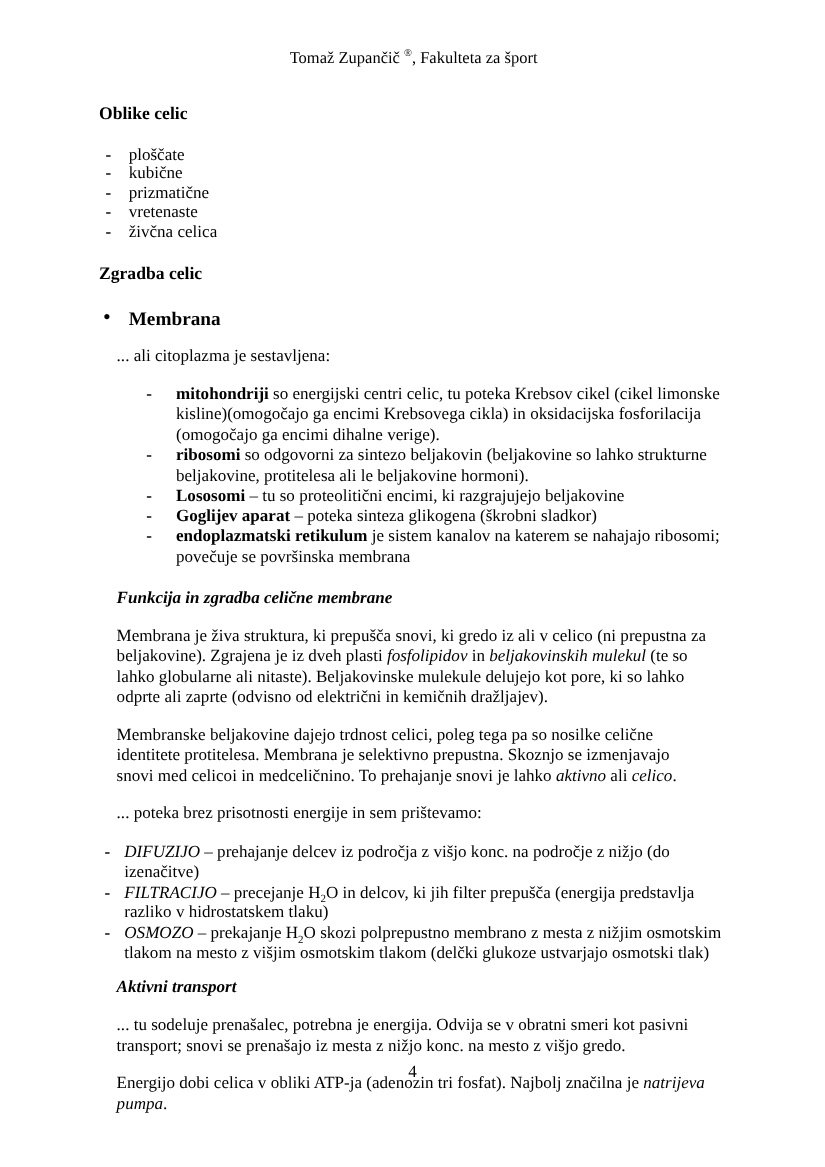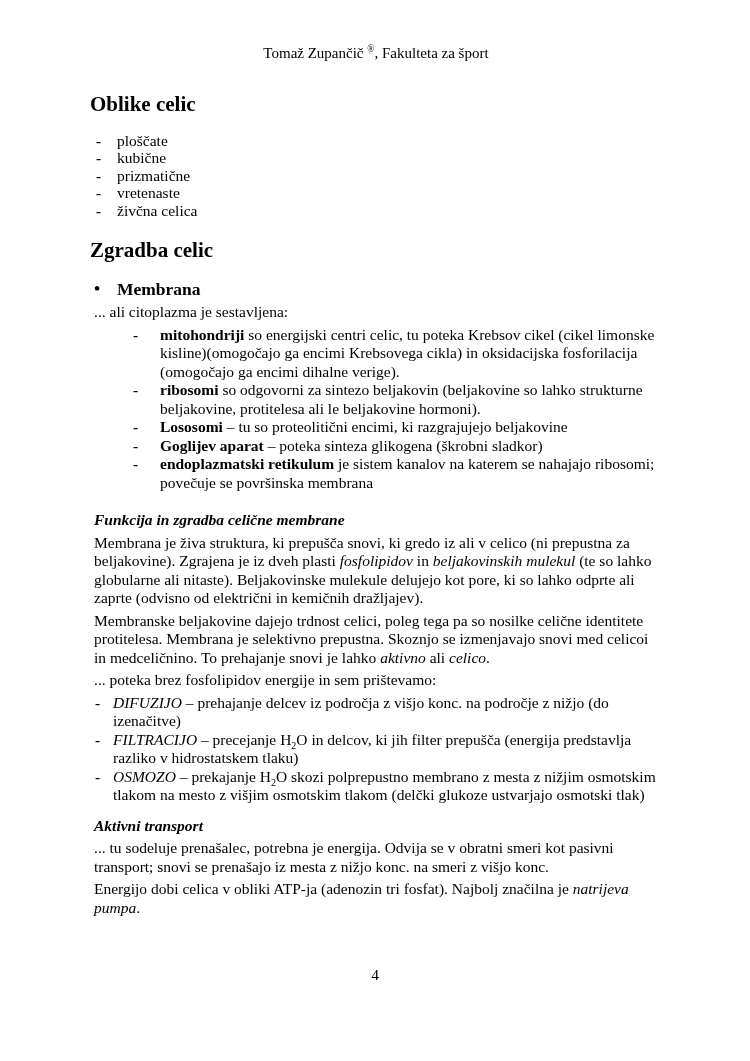--- a/index.html
+++ b/index.html
@@ -17,21 +17,21 @@
     box-sizing: border-box;
     padding: 40px 88px 0 90px;
     background: #ffffff;
   }
   .doc-header {
     text-align: center;
     font-size: 15px;
   }
   .doc-header sup { font-size: 9.5px; }
   h1 {
-    font-size: 21px;
+    font-size: 16px;
     line-height: 24px;
     font-weight: bold;
     margin: 0;
   }
   .h1-oblike { margin-top: 29px; }
   .h1-zgradba { margin-top: 19px; }
   ul { list-style: none; margin: 0; padding: 0; }
   .shape-list { margin-top: 16px; }
   .shape-list li {
     position: relative;
@@ -50,21 +50,21 @@
     font-size: 17.5px;
     line-height: 20px;
     font-weight: bold;
   }
   .round-bullet {
     position: absolute;
     left: 4px;
     top: -1px;
     font-weight: bold;
   }
-  p { margin: 4px; }
+  p { margin: 16px; }
   .organelle-list li {
     position: relative;
     padding-left: 70px;
   }
   .organelle-list .dash { left: 43px; }
   .sub-title {
     font-weight: bold;
     margin-top: 19px;
     font-style: italic;
   }
@@ -116,27 +116,27 @@
     <li><span class="dash">-</span><span><span style="font-weight: bold; text-align: center;">ribosomi</span><span> so odgovorni za sintezo beljakovin (beljakovine so lahko strukturne beljakovine, protitelesa ali le beljakovine hormoni).</span></span></li>
     <li><span class="dash">-</span><span><span style="font-weight: bold;">Lososomi</span><span> – tu so proteolitični encimi, ki razgrajujejo beljakovine</span></span></li>
     <li><span class="dash">-</span><span><span style="font-weight: bold;">Goglijev aparat</span><span> – poteka sinteza glikogena (škrobni sladkor)</span></span></li>
     <li><span class="dash">-</span><span><span style="font-weight: bold;">endoplazmatski retikulum</span><span> je sistem kanalov na katerem se nahajajo ribosomi; povečuje se površinska membrana</span></span></li>
   </ul>
 
   <p class="sub-title">Funkcija in zgradba celične membrane</p>
   <p><span>Membrana je živa struktura, ki prepušča snovi, ki gredo iz ali v celico (ni prepustna za beljakovine). Zgrajena je iz dveh plasti </span><span style="font-style: italic;">fosfolipidov</span><span> in </span><span style="font-style: italic;">beljakovinskih mulekul</span><span> (te so lahko globularne ali nitaste). Beljakovinske mulekule delujejo kot pore, ki so lahko odprte ali zaprte (odvisno od električni in kemičnih dražljajev).</span></p>
   <p><span>Membranske beljakovine dajejo trdnost celici, poleg tega pa so nosilke celične identitete protitelesa. Membrana je selektivno prepustna. Skoznjo se izmenjavajo snovi med celicoi in medceličnino. To prehajanje snovi je lahko </span><span style="font-style: italic;">aktivno</span><span> ali </span><span style="font-style: italic;">celico</span><span>.</span></p>
 
-  <p>... poteka brez fosfolipidov energije in sem prištevamo:</p>
+  <p>... poteka brez prisotnosti energije in sem prištevamo:</p>
 
   <ul class="transport-list">
     <li><span class="dash">-</span><span><span style="font-style: italic;">DIFUZIJO</span><span> – prehajanje delcev iz področja z višjo konc. na področje z nižjo (do izenačitve)</span></span></li>
     <li><span class="dash">-</span><span><span style="font-style: italic;">FILTRACIJO</span><span> – precejanje H</span><sub>2</sub><span>O in delcov, ki jih filter prepušča (energija predstavlja razliko v hidrostatskem tlaku)</span></span></li>
     <li><span class="dash">-</span><span><span style="font-style: italic;">OSMOZO</span><span> – prekajanje H</span><sub>2</sub><span>O skozi polprepustno membrano z mesta z nižjim osmotskim tlakom na mesto z višjim osmotskim tlakom (delčki glukoze ustvarjajo osmotski tlak)</span></span></li>
   </ul>
 
   <p class="sub-title aktivni-title">Aktivni transport</p>
-  <p>... tu sodeluje prenašalec, potrebna je energija. Odvija se v obratni smeri kot pasivni transport; snovi se prenašajo iz mesta z nižjo konc. na smeri z višjo konc.</p>
+  <p>... tu sodeluje prenašalec, potrebna je energija. Odvija se v obratni smeri kot pasivni transport; snovi se prenašajo iz mesta z nižjo konc. na mesto z višjo gredo.</p>
   <p><span>Energijo dobi celica v obliki ATP-ja (adenozin tri fosfat). Najbolj značilna je </span><span style="font-style: italic;">natrijeva pumpa</span><span>.</span></p>
 
   <div class="page-number">4</div>
 
 </div>
 
 </body></html>

